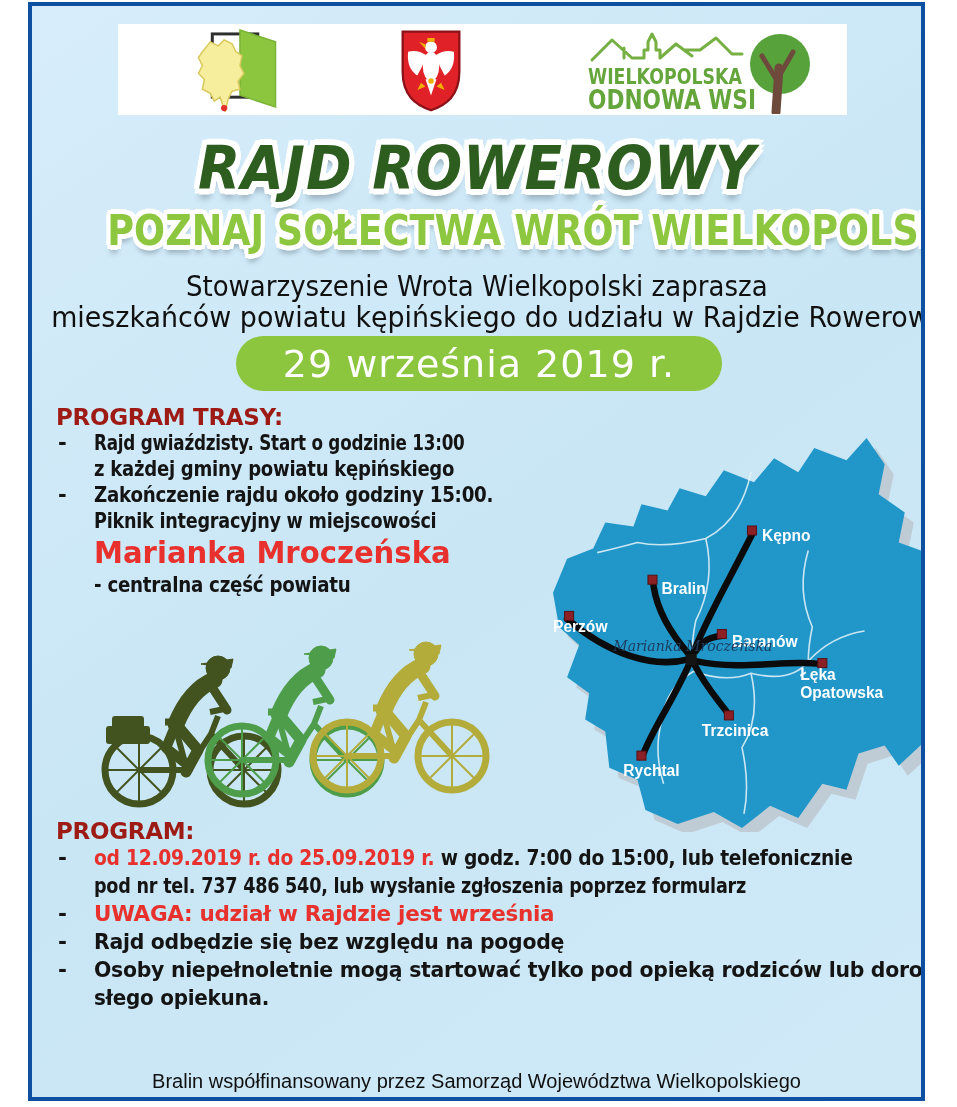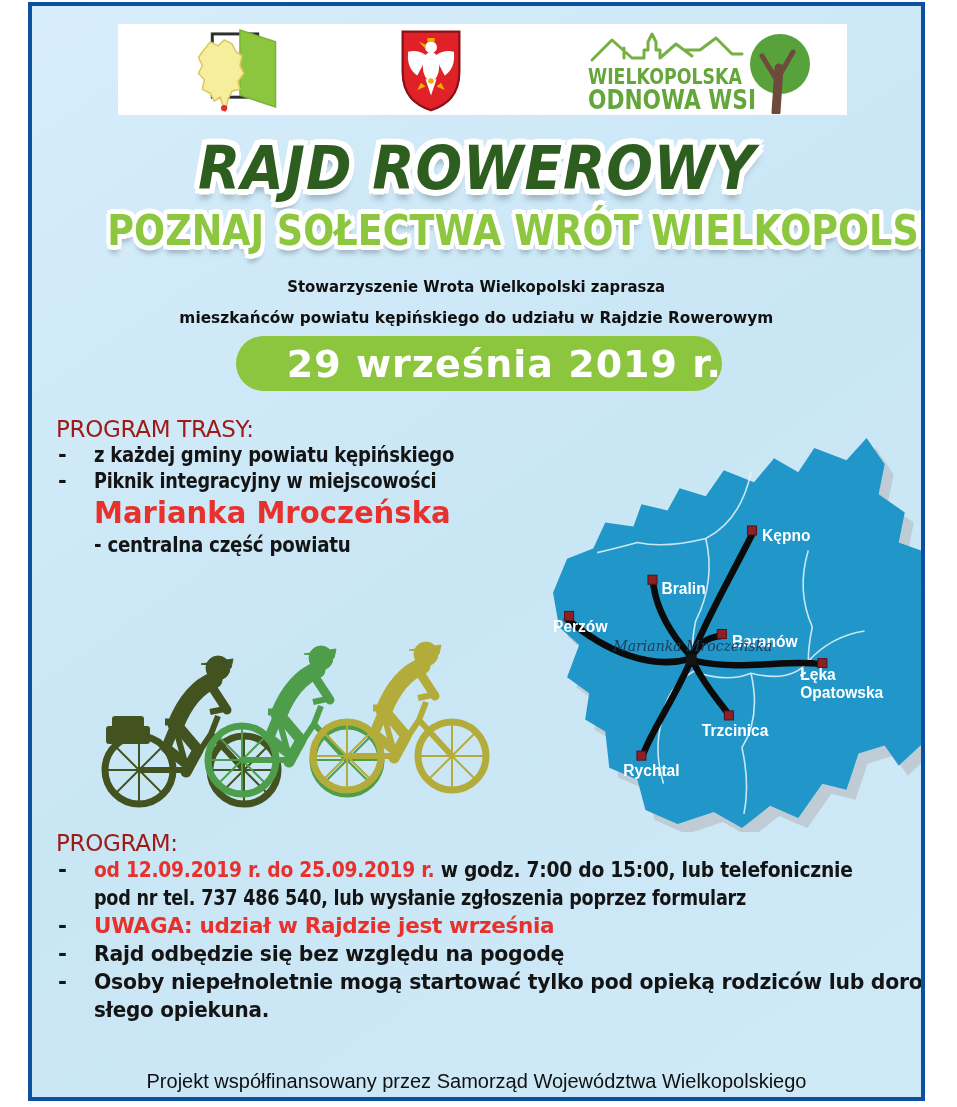--- a/index.html
+++ b/index.html
@@ -18,25 +18,25 @@
   .title-row .t{font-size:61px;font-weight:bold;color:#2d5e1f;letter-spacing:1px;
       text-shadow:-5px -5px 0 #fff,5px -5px 0 #fff,-5px 5px 0 #fff,5px 5px 0 #fff,
                   -6px 0 0 #fff,6px 0 0 #fff,0 -6px 0 #fff,0 6px 0 #fff,
                   0 10px 7px rgba(70,90,100,.4);}
   .subtitle-row{position:absolute;top:199px;width:100%;text-align:center;}
   .subtitle-row .t{font-size:43px;font-weight:bold;color:#8dc63f;letter-spacing:0px;
       text-shadow:-4px -4px 0 #fff,4px -4px 0 #fff,-4px 4px 0 #fff,4px 4px 0 #fff,
                   -5px 0 0 #fff,5px 0 0 #fff,0 -5px 0 #fff,0 5px 0 #fff,
                   0 8px 6px rgba(70,90,100,.4);}
   .intro{position:absolute;top:265px;width:100%;text-align:center;
-         font-weight:bold;font-size:16px;line-height:31px;color:#101010;}
+         font-weight:normal;font-size:28px;line-height:31px;color:#101010;}
   .date-pill{position:absolute;left:204px;top:330px;width:486px;height:55px;background:#8cc63f;
-             border-radius:28px;display:flex;align-items:center;justify-content:flex-end;
-             color:#ffffff;font-weight:bold;font-size:38px;letter-spacing:1px;}
-  .section-heading{font-weight:normal;font-size:23px;color:#9e1b15;letter-spacing:-0.3px;line-height:26px;margin-top:12px;}
+             border-radius:28px;display:flex;align-items:center;justify-content:center;
+             color:#ffffff;font-weight:normal;font-size:38px;letter-spacing:1px;}
+  .section-heading{font-weight:bold;font-size:23px;color:#9e1b15;letter-spacing:-0.3px;line-height:26px;}
   .program{position:absolute;left:24px;top:398px;width:490px;}
   .list{font-weight:bold;font-size:21px;line-height:26px;color:#141414;letter-spacing:-0.3px;}
   .item{position:relative;padding-left:38px;}
   .dash{position:absolute;left:2px;top:0;color:#141414;}
   .place{color:#e8302d;font-size:30px;line-height:38px;letter-spacing:0;}
   .red{color:#e8302d;}
   .zapisy{position:absolute;left:24px;top:812px;width:868px;}
   .zapisy .list{line-height:28px;font-size:21.5px;}
   .footer{position:absolute;top:1064px;width:100%;text-align:center;
           font-family:"Liberation Sans",sans-serif;font-size:20px;color:#101010;}
@@ -101,24 +101,26 @@
 
   <div class="date-pill">
     <span>29 września 2019 r.</span>
   </div>
 
   <div class="program">
     <div class="section-heading">PROGRAM TRASY:</div>
     <div class="list">
       <div class="item">
         <span class="dash">-</span>
+        <div><span class="fitl" style="--sx:.8">Rajd gwiaździsty. Start o godzinie 13:00</span></div>
         <div><span class="fitl" style="--sx:.86">z każdej gminy powiatu kępińskiego</span></div>
       </div>
       <div class="item">
         <span class="dash">-</span>
+        <div><span class="fitl" style="--sx:.87">Zakończenie rajdu około godziny 15:00.</span></div>
         <div><span class="fitl" style="--sx:.84">Piknik integracyjny w miejscowości</span></div>
         <div class="place"><span class="fitl" style="--sx:.97">Marianka Mroczeńska</span></div>
         <div><span class="fitl" style="--sx:.87">- centralna część powiatu</span></div>
       </div>
     </div>
   </div>
 
   <svg class="cyclists" viewBox="0 0 400 202">
     <defs>
       <symbol id="cyclist" viewBox="0 0 190 175" overflow="visible">
@@ -223,14 +225,14 @@
         <div><span class="fitl" style="--sx:.95">Rajd odbędzie się bez względu na pogodę</span></div>
       </div>
       <div class="item">
         <span class="dash">-</span>
         <div><span class="fitl" style="--sx:.95">Osoby niepełnoletnie mogą startować tylko pod opieką rodziców lub doro-</span></div>
         <div><span class="fitl" style="--sx:.93">słego opiekuna.</span></div>
       </div>
     </div>
   </div>
 
-  <div class="footer">Projekt współfinansowany przez Samorząd Województwa Wielkopolskiego</div>
+  <div class="footer">Bralin współfinansowany przez Samorząd Województwa Wielkopolskiego</div>
 </div>
 
 </body></html>

